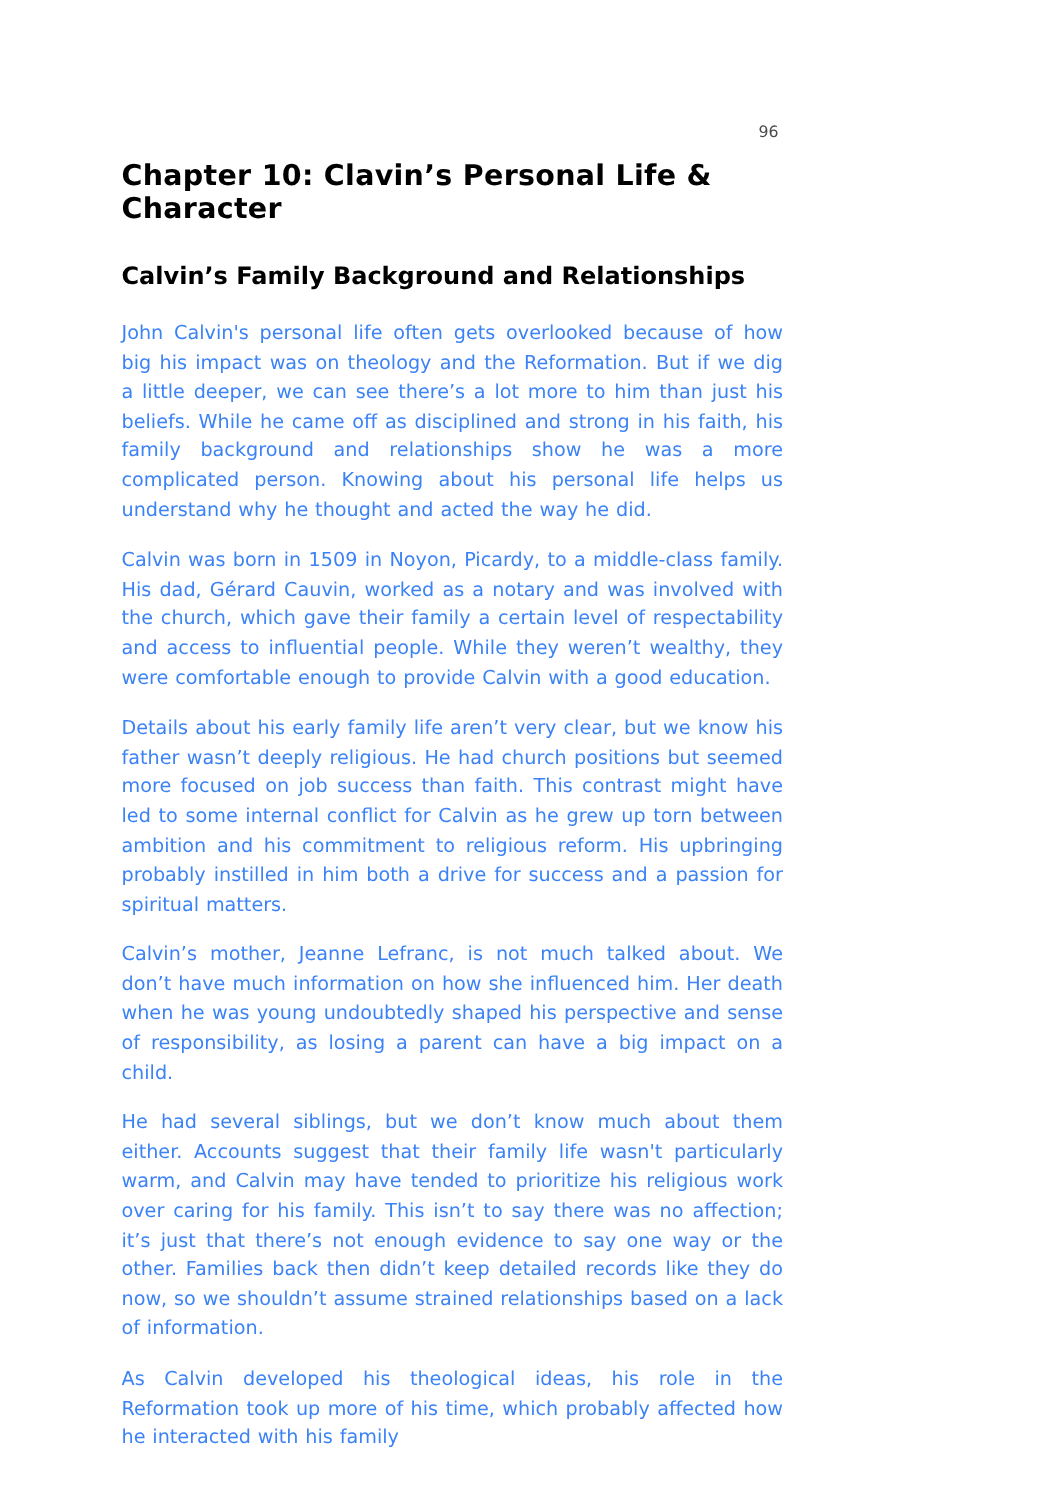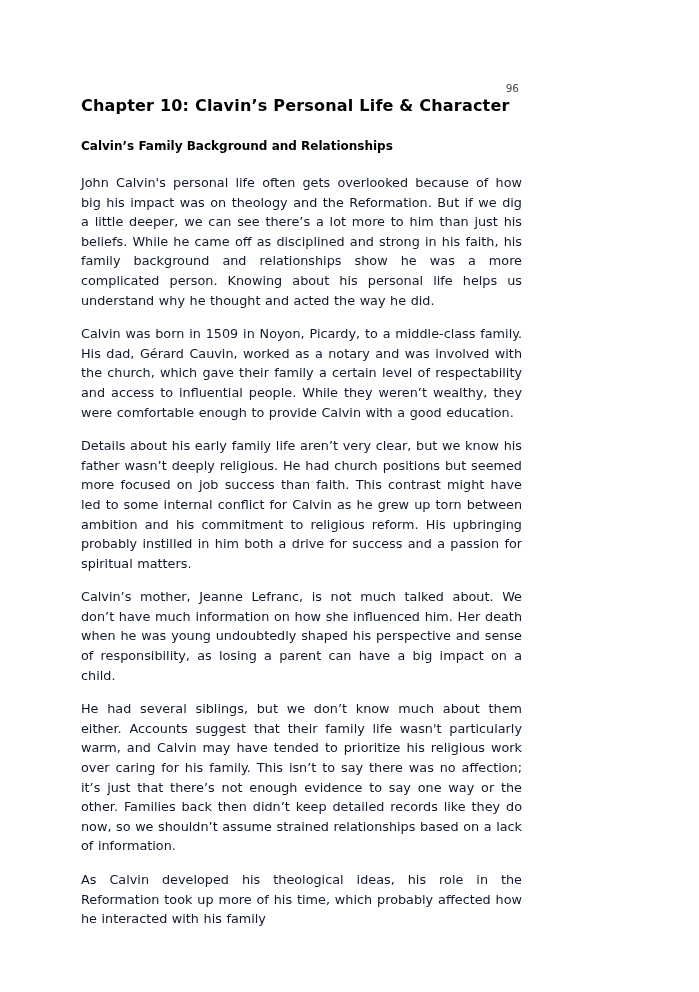--- a/index.html
+++ b/index.html
@@ -19,39 +19,39 @@
     position: relative;
   }
   .page-number {
     position: absolute;
     top: 82px;
     right: 84px;
     font-size: 10.5px;
     color: #4a4a4a;
   }
   .chapter-title {
-    font-size: 16px;
+    font-size: 19px;
     font-weight: bold;
     color: #000000;
-    margin-top: 16px;
+    margin-top: 26px;
     margin-bottom: 24px;
     letter-spacing: 0.2px;
   }
   .section-heading {
-    font-size: 12px;
+    font-size: 16px;
     font-weight: bold;
     color: #000000;
     margin-bottom: 20px;
   }
   .body-text p {
     font-size: 12.8px;
     line-height: 19.6px;
     text-align: justify;
     margin-bottom: 14px;
-    color: #0f172a;
+    color: #3b82f6;
     word-spacing: 0.5px;
   }
   .body-text p:last-child { margin-bottom: 12px; }
 </style>
 </head>
 <body>
 
 <div class="page">
 
   <div class="page-number">96</div>

